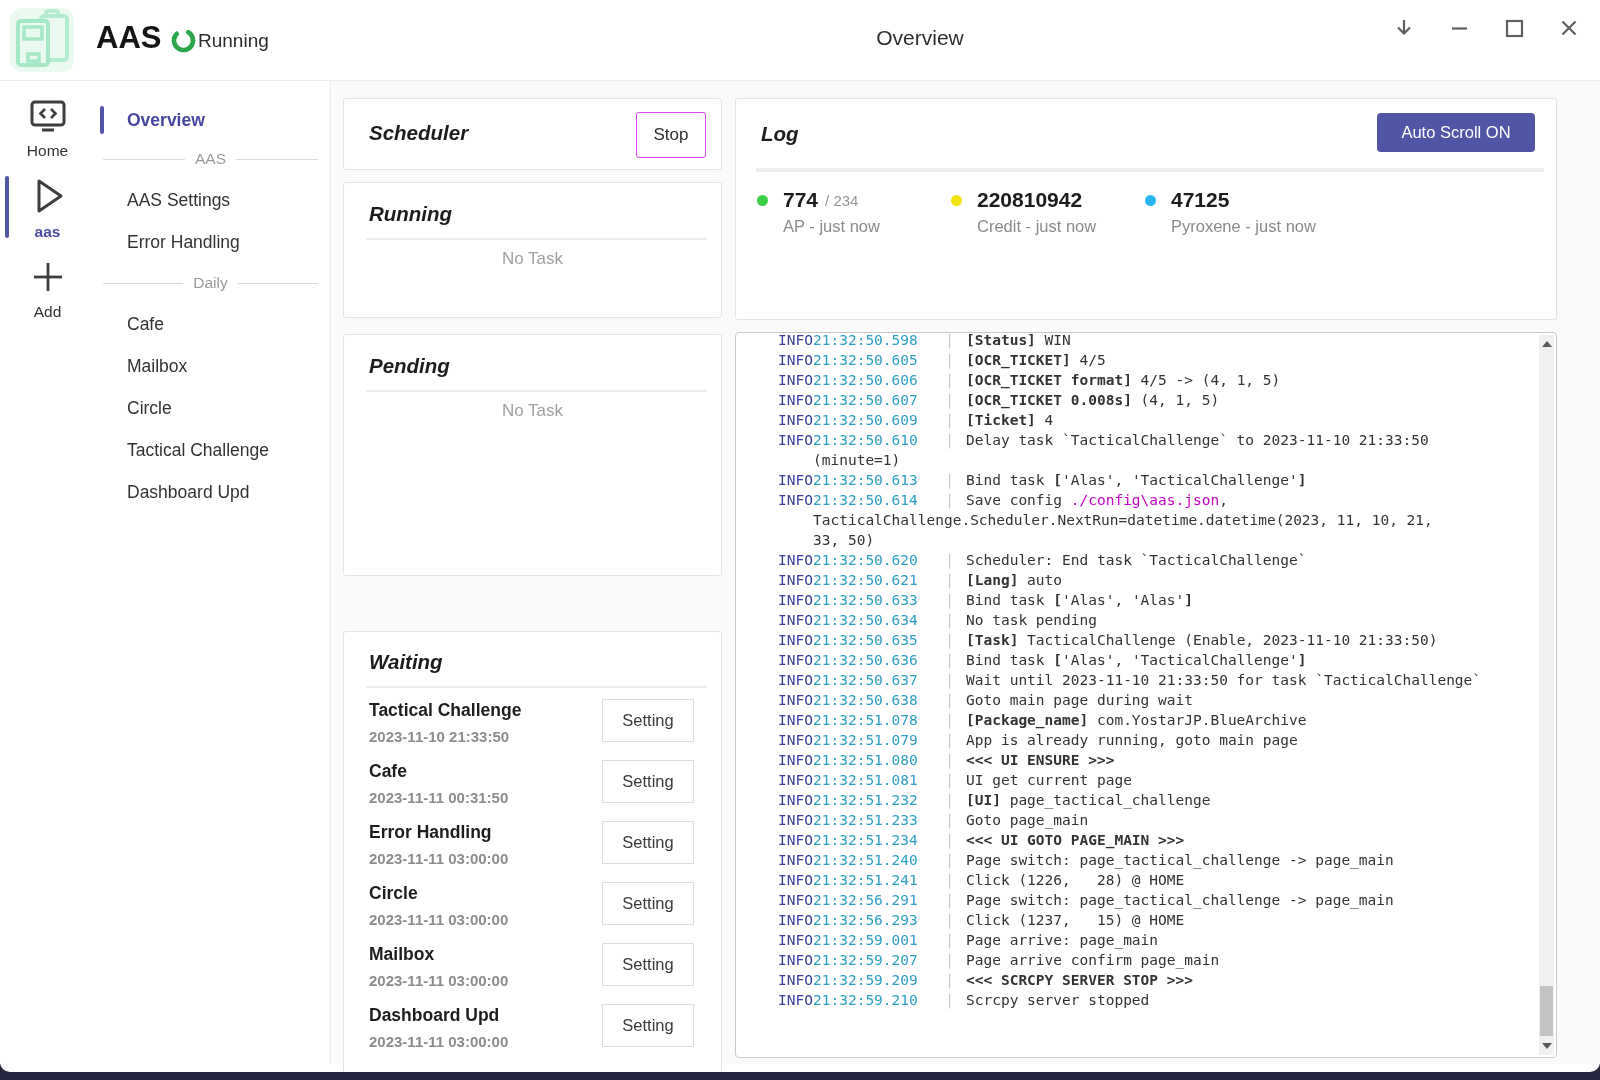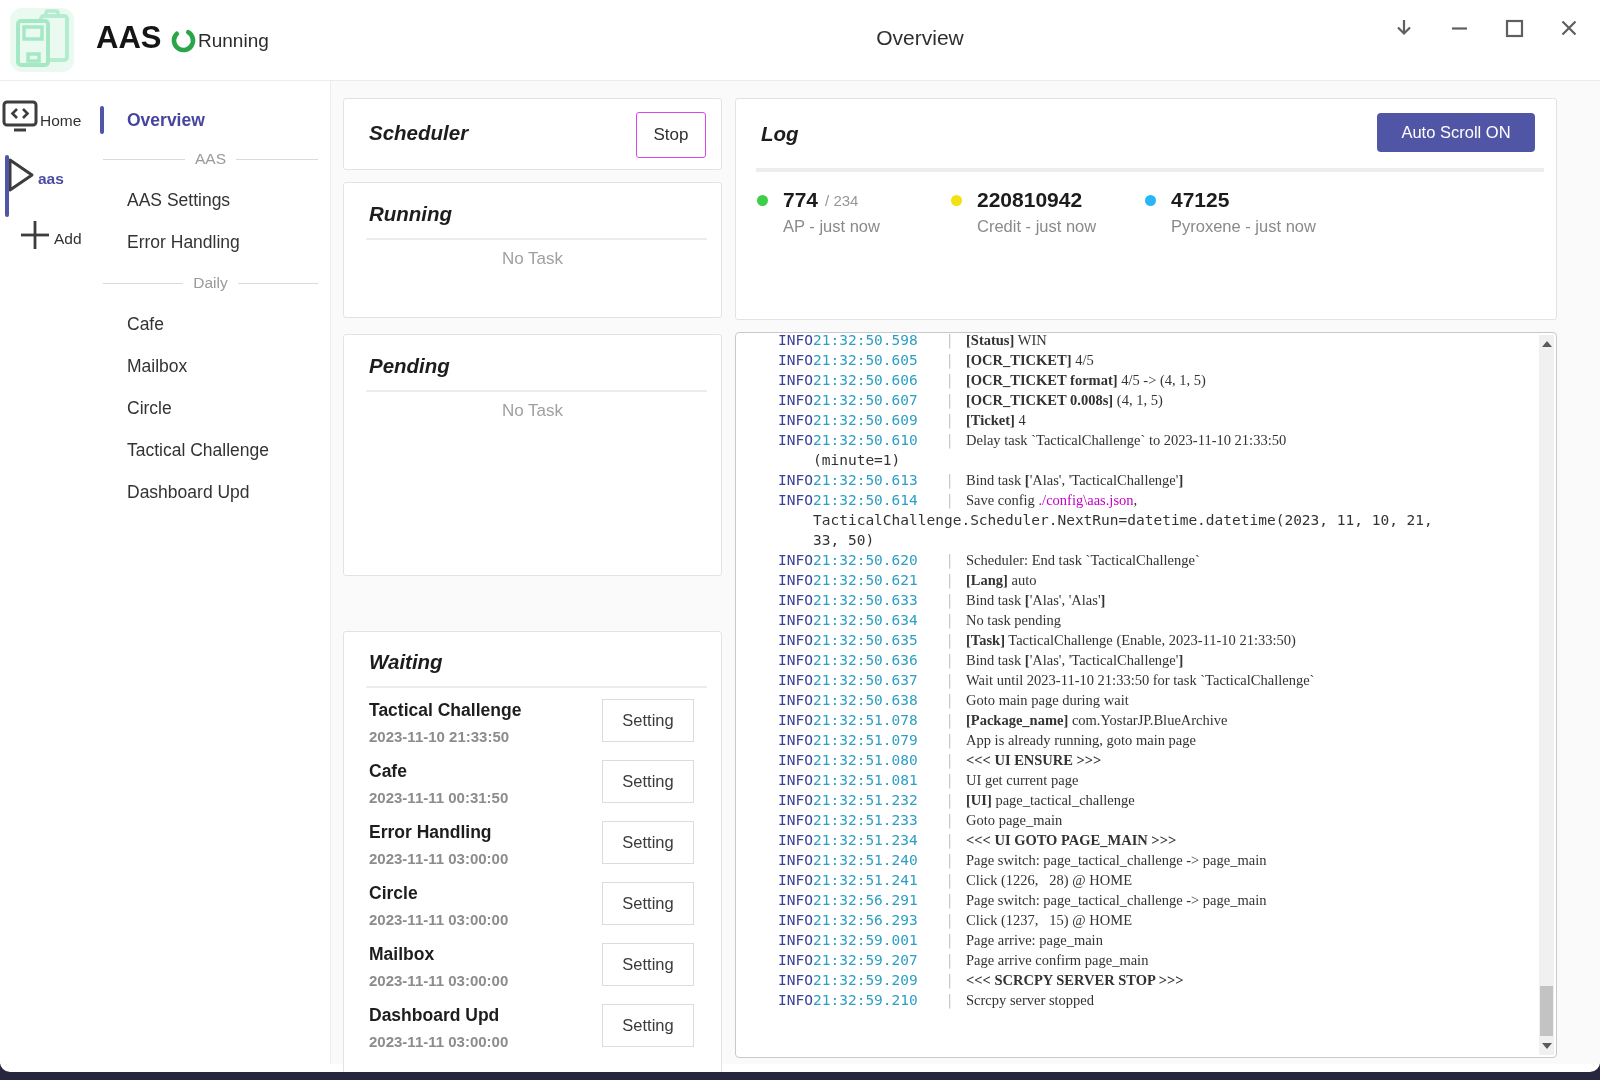--- a/index.html
+++ b/index.html
@@ -13,27 +13,27 @@
   .logo{position:absolute;left:10px;top:8px;width:64px;height:64px;}
   .app-name{position:absolute;left:96px;top:20px;font-size:31px;font-weight:bold;color:#151515;}
   .status{position:absolute;left:170px;top:27px;display:flex;align-items:center;gap:1px;}
   .status-label{font-size:19px;color:#2b2b2b;}
   .page-title{position:absolute;left:920px;top:26px;transform:translateX(-50%);font-size:21px;color:#2f2f2f;}
   .win-controls{position:absolute;right:16px;top:14px;display:flex;gap:25px;}
   .win-btn{width:30px;height:30px;display:flex;align-items:center;justify-content:center;background:none;border:none;padding:0;cursor:pointer;}
 
   
   .rail{position:absolute;left:0;top:81px;width:95px;bottom:8px;background:#fff;z-index:4;}
-  .rail-item{position:relative;width:95px;display:flex;flex-direction:row;align-items:center;cursor:pointer;}
+  .rail-item{position:relative;width:95px;display:flex;flex-direction:column;align-items:center;cursor:pointer;}
   .rail-item .rail-label{font-size:15.5px;color:#323232;margin-top:3px;}
   .rail-item.active .rail-label{color:#4b4ba3;font-weight:bold;}
   .rail-accent{position:absolute;left:5px;top:0;width:4px;height:62px;background:#5155a5;border-radius:2px;}
   #rail-home{margin-top:18px;}
   #rail-aas{margin-top:16px;}
-  #rail-add{margin-top:17px;padding-left:16px;}
+  #rail-add{margin-top:17px;}
 
   
   .sidebar{position:absolute;left:95px;top:81px;width:236px;bottom:8px;background:#fff;border-right:1px solid #ececec;box-sizing:border-box;padding-top:20px;z-index:4;}
   .sb-item{position:relative;height:42px;display:flex;align-items:center;padding-left:32px;font-size:17.5px;color:#333;cursor:pointer;}
   .sb-item.active{height:38px;color:#4545a0;font-weight:bold;}
   .sb-item .bar{position:absolute;left:5px;top:5px;bottom:5px;width:4px;background:#5155a5;border-radius:2px;}
   .sb-divider{height:40px;display:flex;align-items:center;gap:10px;padding:0 12px 0 8px;color:#9a9a9a;font-size:15.5px;}
   .sb-divider .line{flex:1;height:1px;background:#dadada;}
 
   
@@ -79,21 +79,21 @@
   .stat-label{margin-top:4px;margin-left:26px;font-size:16.5px;color:#8a8a8a;}
 
   
   #log-box{position:absolute;left:404px;top:251px;width:822px;height:726px;background:#fff;border:1px solid #c9c9c9;border-radius:4px;box-sizing:border-box;overflow:hidden;}
   .log-lines{position:absolute;left:0;top:0;right:20px;bottom:0;padding:6px 0 0 15px;font-family:"DejaVu Sans Mono",monospace;font-size:14.5px;line-height:20px;color:#333;overflow:hidden;}
   .log-row{display:flex;}
   .log-row:first-child{margin-top:-9px;}
   .lv{width:62px;color:#3a3f99;flex:none;text-align:right;}
   .tm{width:120px;color:#2d9fc4;flex:none;}
   .pipe{width:33px;text-align:center;color:#c9c9c9;flex:none;}
-  .msg{white-space:pre-wrap;font-family:Liberation Serif, serif;}
+  .msg{white-space:pre-wrap;}
   .cont{margin-left:62px;white-space:pre-wrap;}
   .b{font-weight:bold;}
   .m{color:#c400c4;}
 
   .sb-track{position:absolute;right:2px;top:2px;bottom:2px;width:15px;background:#f0f0f0;}
   .sb-up,.sb-down{position:absolute;left:50%;transform:translateX(-50%);width:0;height:0;border-left:5px solid transparent;border-right:5px solid transparent;cursor:pointer;}
   .sb-up{top:6px;border-bottom:6px solid #5a5a5a;}
   .sb-down{bottom:6px;border-top:6px solid #5a5a5a;}
   .sb-thumb{position:absolute;left:1px;right:1px;top:651px;height:50px;background:#c3c3c3;cursor:pointer;}
 </style>

